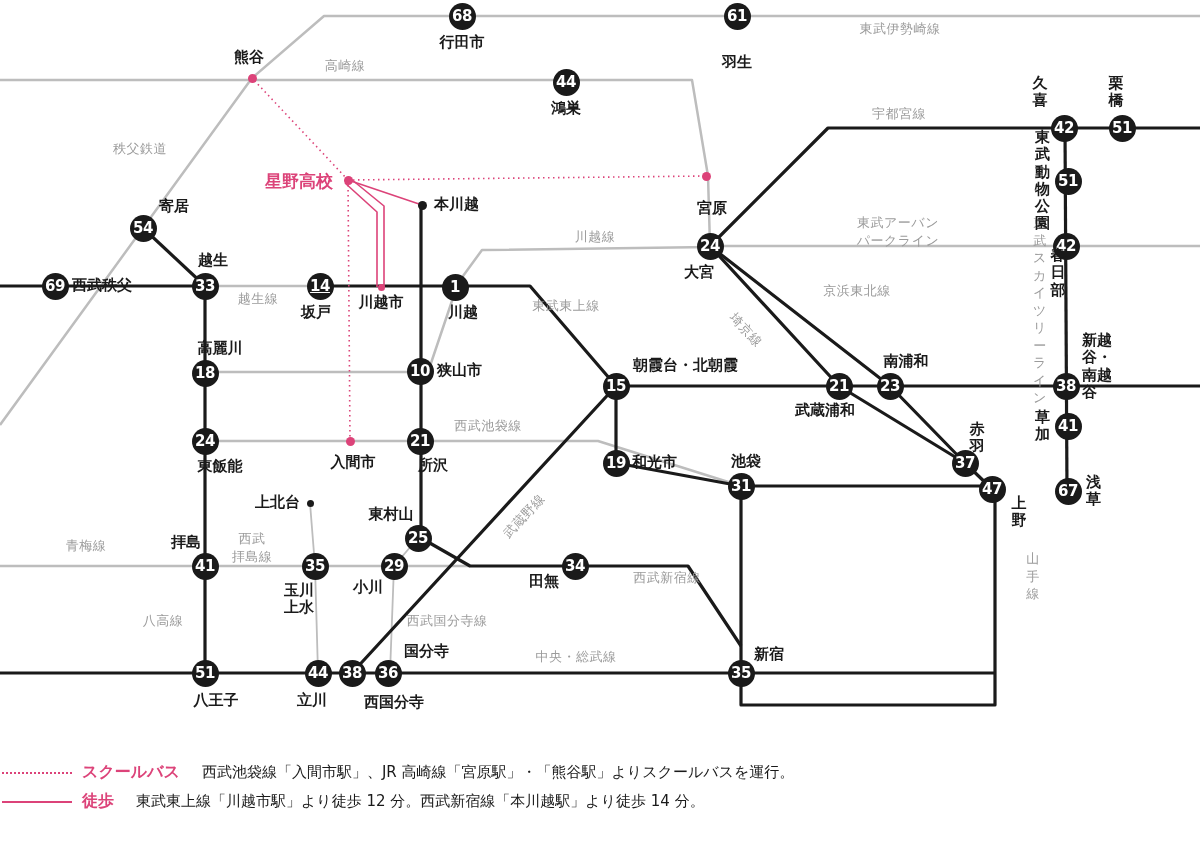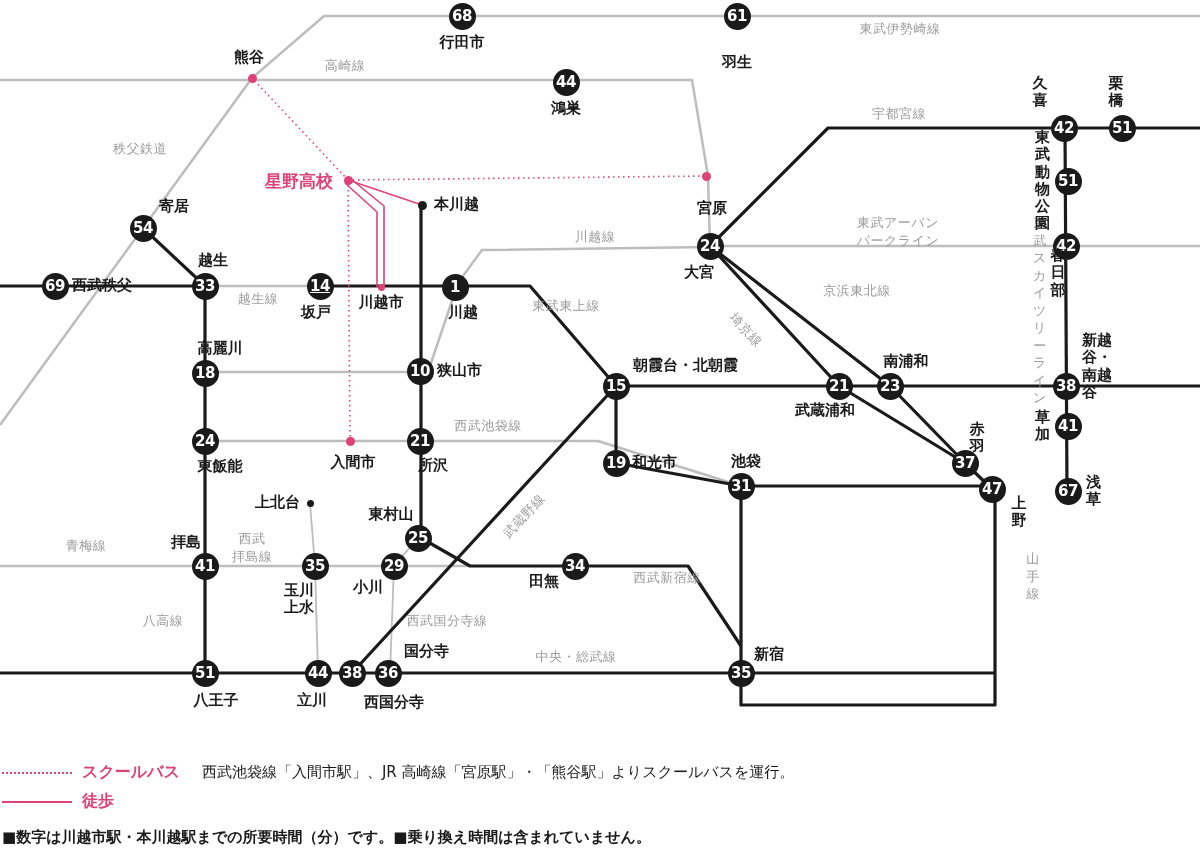--- a/index.html
+++ b/index.html
@@ -215,15 +215,15 @@
 
 <div class="legend">
   <div class="legend-row">
     <span class="sample dotted"></span>
     <span class="legend-title">スクールバス</span>
     <span class="legend-desc">西武池袋線「入間市駅」、JR 高崎線「宮原駅」・「熊谷駅」よりスクールバスを運行。</span>
   </div>
   <div class="legend-row">
     <span class="sample solid"></span>
     <span class="legend-title">徒歩</span>
+    <span class="legend-desc">東武東上線「川越市駅」より徒歩 12 分。西武新宿線「本川越駅」より徒歩 14 分。</span>
   </div>
-  <div class="legend-note">■数字は川越市駅・本川越駅までの所要時間（分）です。■乗り換え時間は含まれていません。</div>
 </div>
 
 </body></html>

